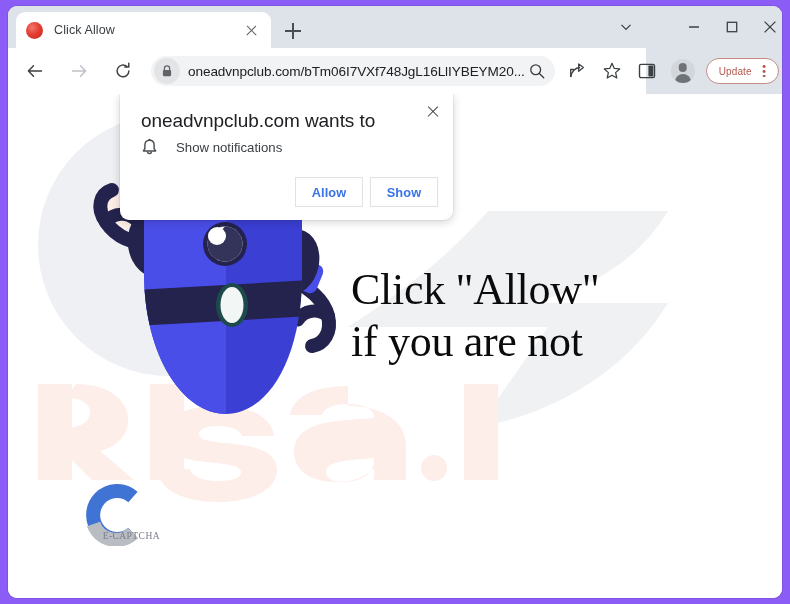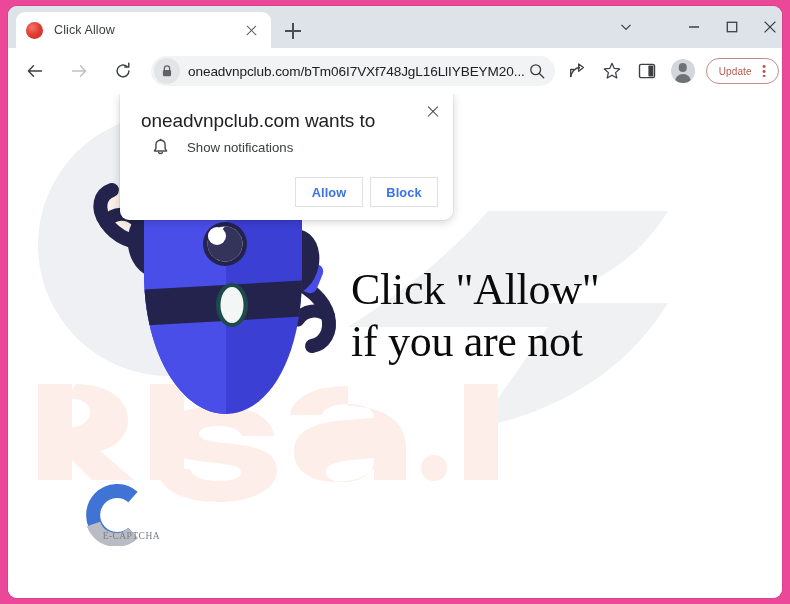--- a/index.html
+++ b/index.html
@@ -10,21 +10,21 @@
     overflow: hidden;
     background: #2b5490;
     font-family: "Liberation Sans", sans-serif;
   }
 
   
   #window-frame {
     position: absolute;
     left: 0; top: 0;
     width: 790px; height: 604px;
-    background: #ec4899;
+    background: #8b5cf6;
   }
 
   #browser-window {
     position: absolute;
     left: 8px; top: 6px;
     width: 774px; height: 592px;
     background: #dee3ea;
     border-radius: 9px 9px 9px 9px;
     overflow: hidden;
     box-shadow: 0 0 0 1px rgba(0,0,0,0.08);
@@ -108,21 +108,21 @@
   #caption-minimize  { left: 664px; }
   #caption-maximize  { left: 702px; }
   #caption-close     { left: 740px; }
 
   .caption-btn svg { position: absolute; left: 50%; top: 50%; transform: translate(-50%,-50%); }
 
   
   #toolbar {
     position: absolute;
     left: 0; top: 42px;
-    width: 774px; height: 46px;
+    width: 638px; height: 46px;
     background: #ffffff;
     display: flex;
     align-items: center;
   }
 
   .nav-btn {
     width: 30px; height: 30px;
     margin-left: 9px;
     position: relative;
     cursor: pointer;
@@ -345,21 +345,21 @@
   #permission-title {
     position: absolute;
     left: 21px; top: 16px;
     font-size: 19px;
     color: #202124;
     letter-spacing: -0.05px;
   }
 
   #permission-row {
     position: absolute;
-    left: 31px; top: 44px;
+    left: 20px; top: 44px;
     display: flex;
     align-items: center;
     justify-content: space-between;
   }
   #bell-icon { width: 19px; height: 19px; position: relative; flex: 0 0 auto; }
   #permission-item-label {
     margin-left: 17px;
     font-size: 13.2px;
     color: #3c4043;
   }
@@ -592,18 +592,18 @@
         <div id="permission-row">
           <svg id="bell-icon" viewBox="0 0 19 19">
             <path d="M9.5 2.2 C6.6 2.2 4.9 4.2 4.9 7 v3.6 l-1.5 2.3 h12.2 l-1.5-2.3 V7 c0-2.8-1.7-4.8-4.6-4.8 z" fill="none" stroke="#4a4d51" stroke-width="1.45" stroke-linejoin="round"></path>
             <path d="M7.6 14.2 a2 2 0 0 0 3.8 0" fill="none" stroke="#4a4d51" stroke-width="1.45" stroke-linecap="round"></path>
             <circle cx="9.5" cy="1.8" r="1.1" fill="#4a4d51"></circle>
           </svg>
           <span id="permission-item-label">Show notifications</span>
         </div>
 
         <button class="perm-btn" id="perm-allow">Allow</button>
-        <button class="perm-btn" id="perm-block">Block</button>
+        <button class="perm-btn" id="perm-block">Show</button>
       </div>
 
     </div>
   </div>
 </div>
 
 </body></html>

